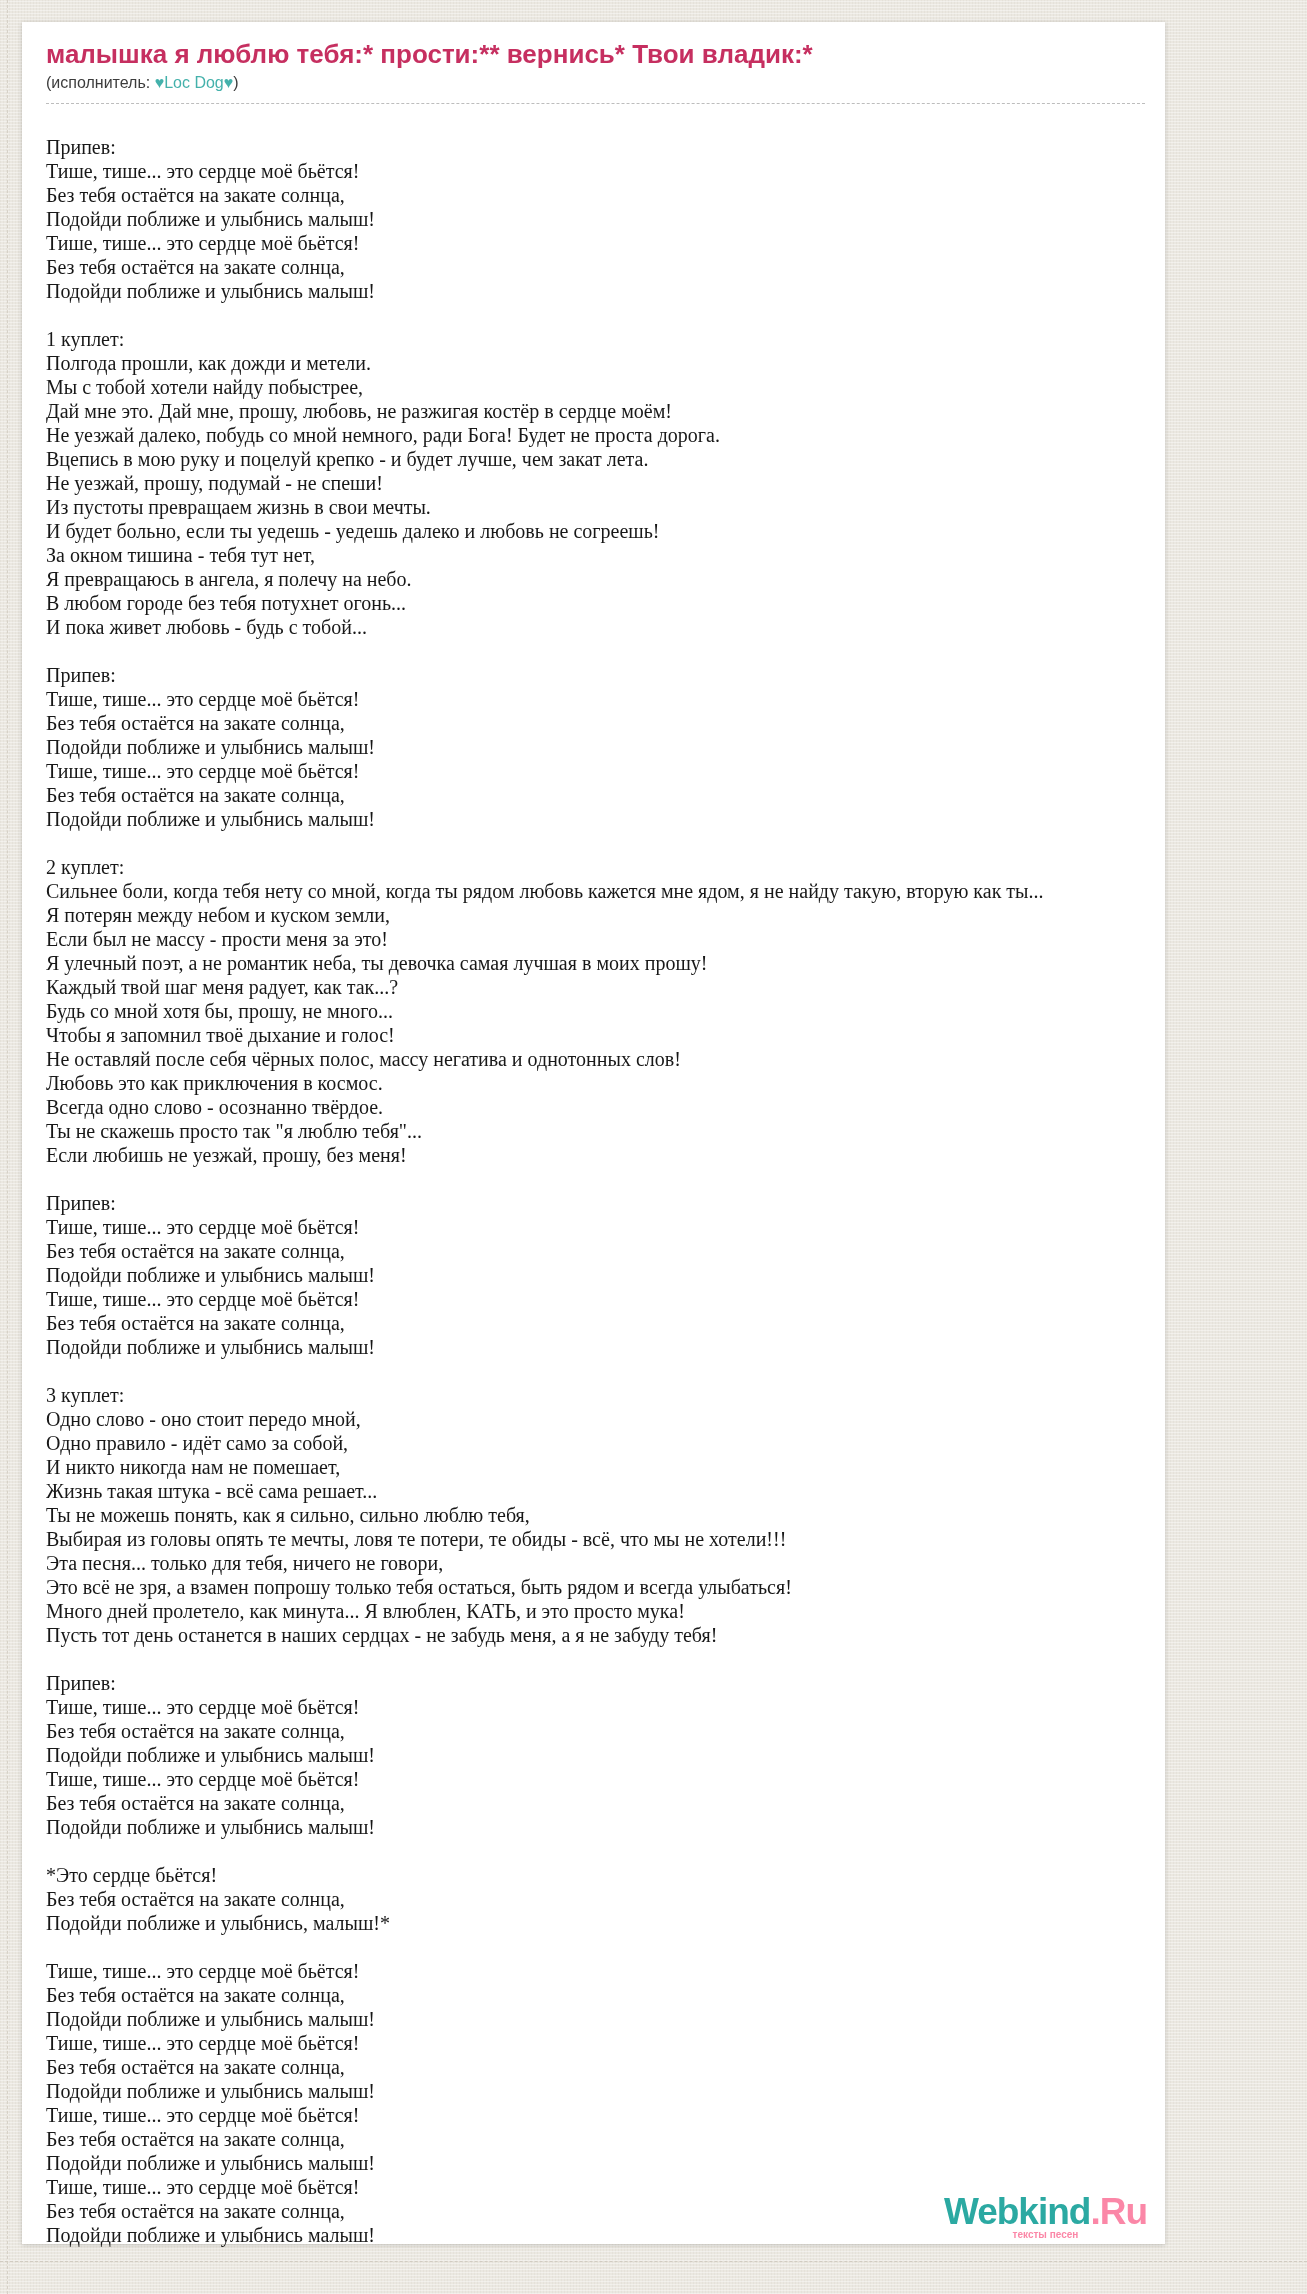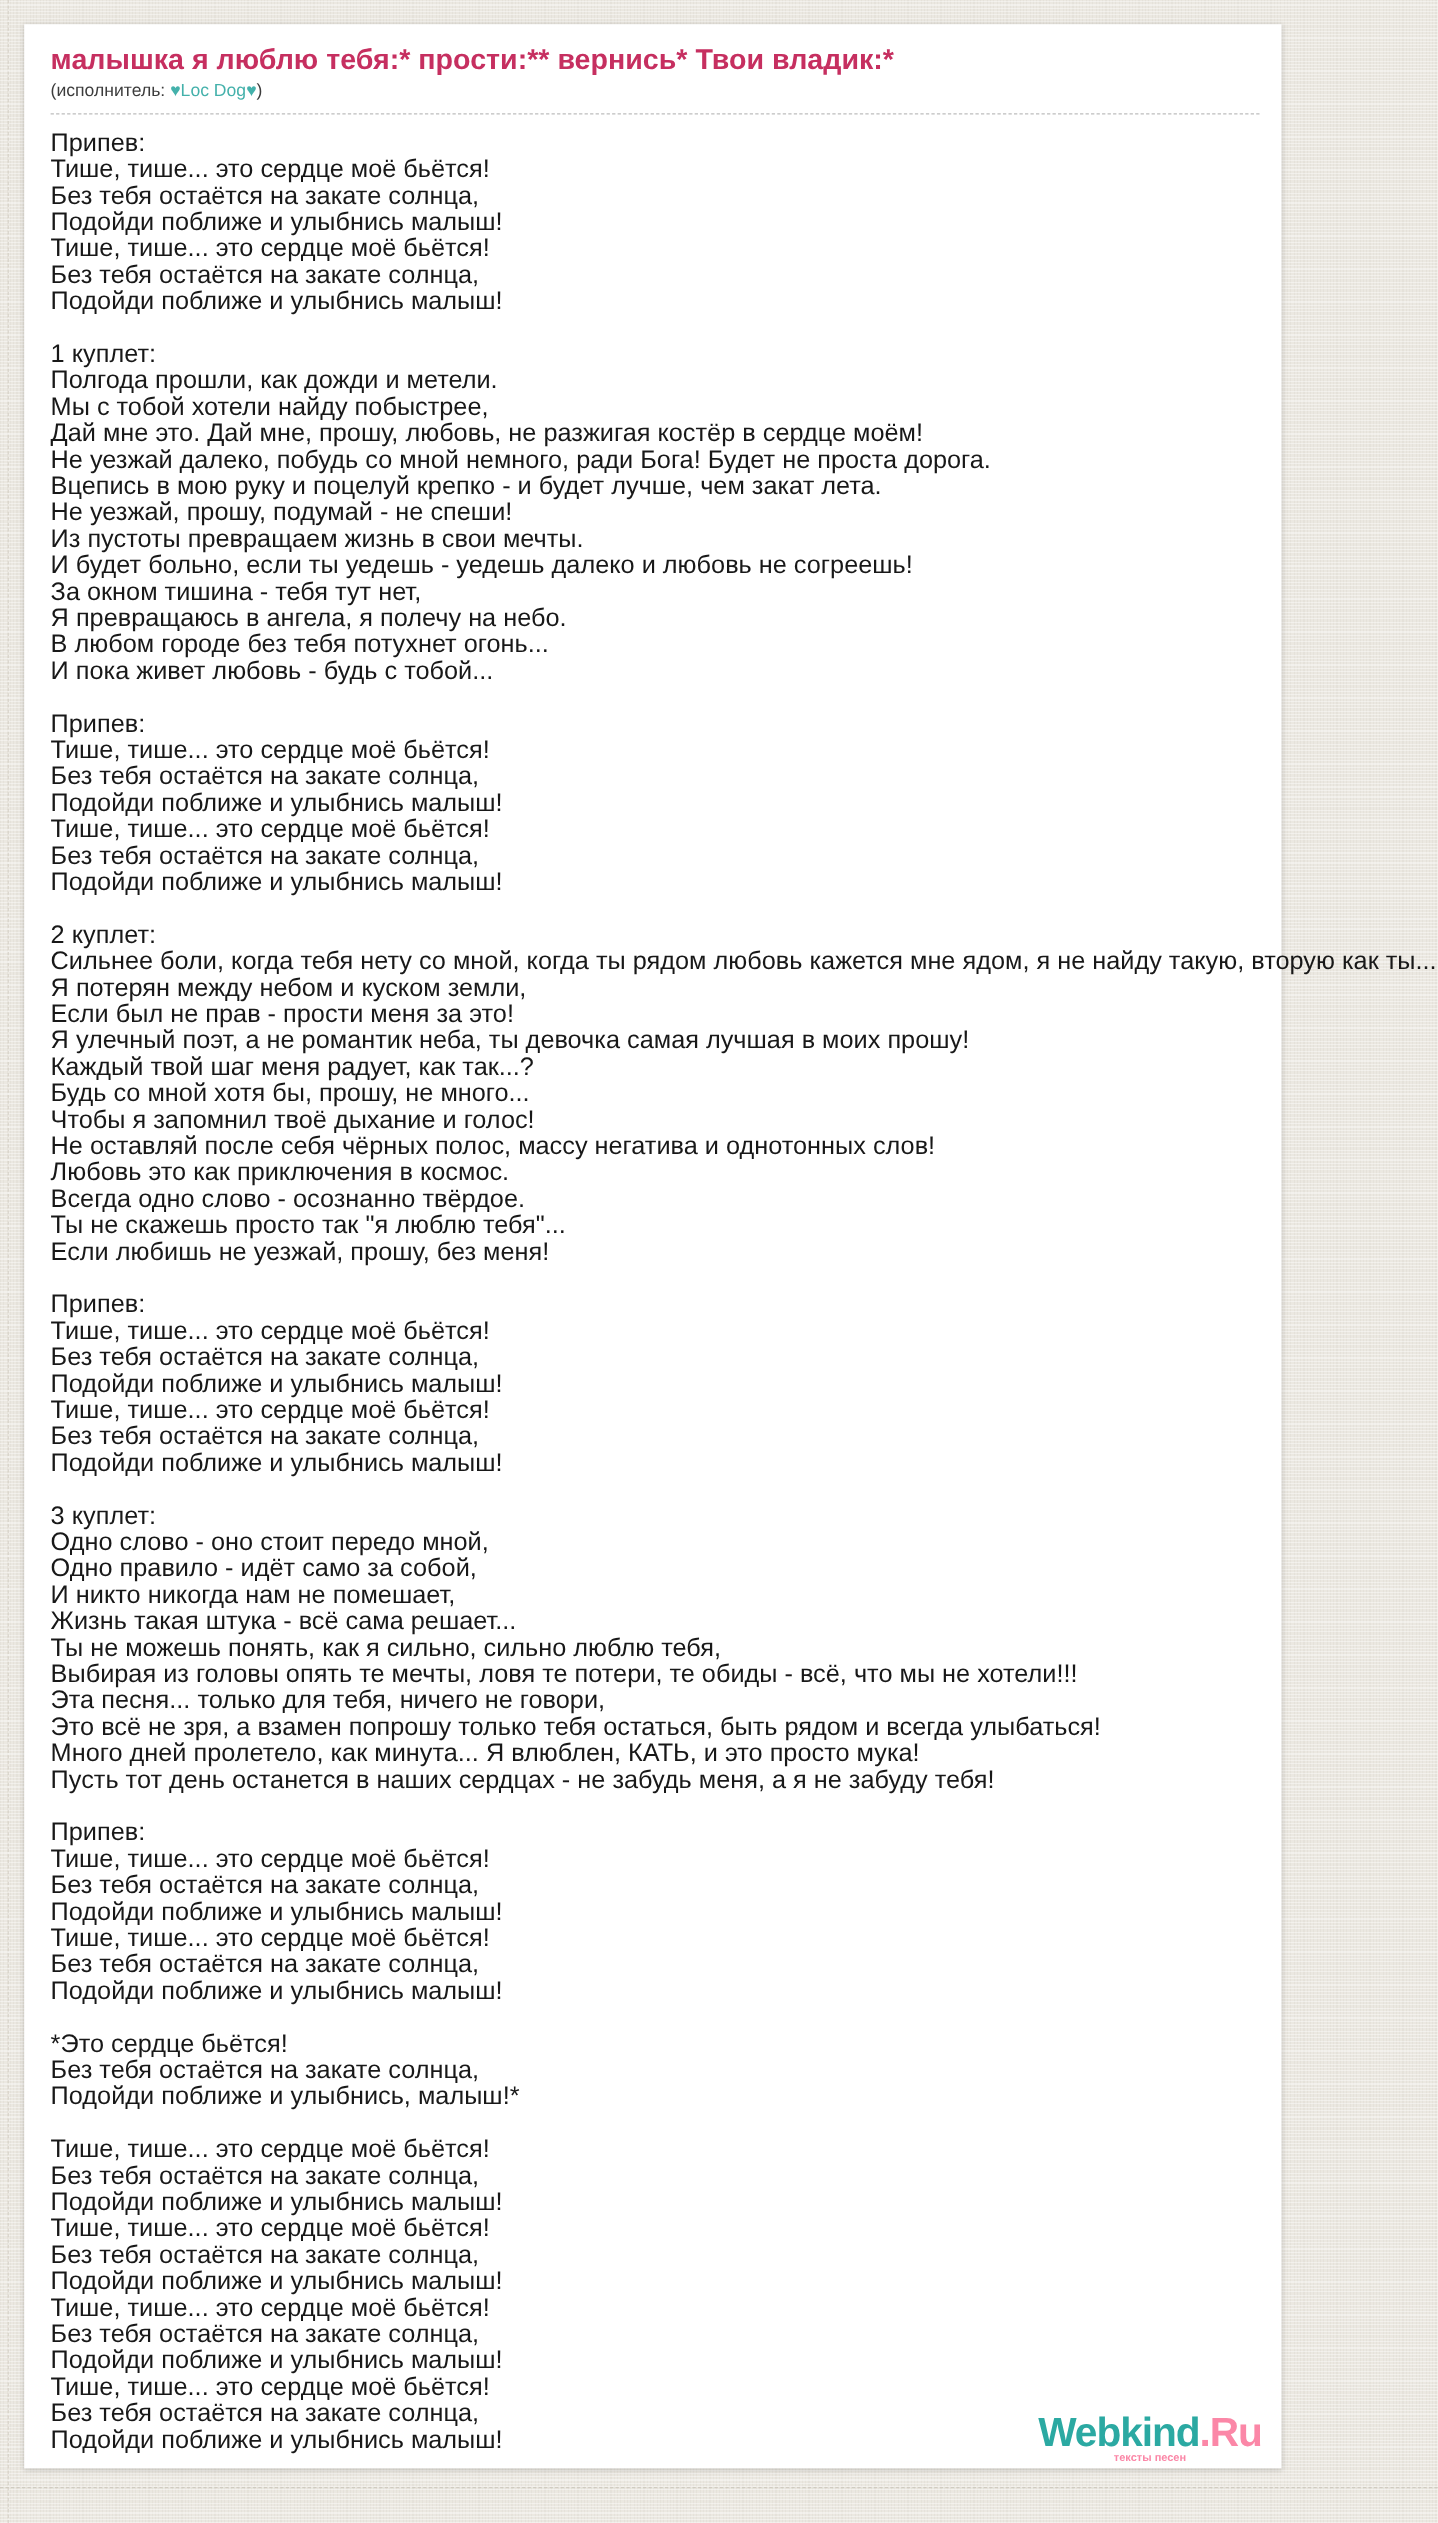--- a/index.html
+++ b/index.html
@@ -22,23 +22,23 @@
   .title{
     color:var(--title-color,#c62f60);
     font-size:26px;font-weight:700;line-height:32px;margin:2px 0 3px 0;
   }
   .artist-line{
     font-size:16px;color:#3c3c3c;line-height:20px;
     padding-bottom:10px;border-bottom:1px dashed #bdbdbd;
   }
   .artist-link{color:var(--link-color,#44b1ab);text-decoration:none;cursor:pointer;}
   .lyrics{
-    margin-top:13px;
-    font-family:Liberation Sans, sans-serif;
-    font-size:23px;line-height:24px;color:var(--lyrics-color,#181818);
+    margin-top:31px;
+    font-family:Liberation Serif, serif;
+    font-size:20px;line-height:24px;color:var(--lyrics-color,#181818);
   }
   .stanza{margin:0 0 24px 0;}
   .lyric-line{white-space:nowrap;}
   .logo{
     position:absolute;right:18px;bottom:4px;text-align:center;
     font-weight:700;line-height:1;cursor:pointer;
   }
   .logo .brand{font-size:37px;letter-spacing:-1px;}
   .logo .brand-main{color:var(--logo-teal,#2ba9a2);}
   .logo .brand-suffix{color:var(--logo-pink,#fb87a7);}
@@ -85,21 +85,21 @@
         <div class="lyric-line">Без тебя остаётся на закате солнца,</div>
         <div class="lyric-line">Подойди поближе и улыбнись малыш!</div>
         <div class="lyric-line">Тише, тише... это сердце моё бьётся!</div>
         <div class="lyric-line">Без тебя остаётся на закате солнца,</div>
         <div class="lyric-line">Подойди поближе и улыбнись малыш!</div>
       </div>
       <div class="stanza">
         <div class="lyric-line">2 куплет:</div>
         <div class="lyric-line">Сильнее боли, когда тебя нету со мной, когда ты рядом любовь кажется мне ядом, я не найду такую, вторую как ты...</div>
         <div class="lyric-line">Я потерян между небом и куском земли,</div>
-        <div class="lyric-line">Если был не прав - прости меня за это!</div>
+        <div class="lyric-line">Если был не массу - прости меня за это!</div>
         <div class="lyric-line">Я улечный поэт, а не романтик неба, ты девочка самая лучшая в моих прошу!</div>
         <div class="lyric-line">Каждый твой шаг меня радует, как так...?</div>
         <div class="lyric-line">Будь со мной хотя бы, прошу, не много...</div>
         <div class="lyric-line">Чтобы я запомнил твоё дыхание и голос!</div>
         <div class="lyric-line">Не оставляй после себя чёрных полос, массу негатива и однотонных слов!</div>
         <div class="lyric-line">Любовь это как приключения в космос.</div>
         <div class="lyric-line">Всегда одно слово - осознанно твёрдое.</div>
         <div class="lyric-line">Ты не скажешь просто так "я люблю тебя"...</div>
         <div class="lyric-line">Если любишь не уезжай, прошу, без меня!</div>
       </div>

